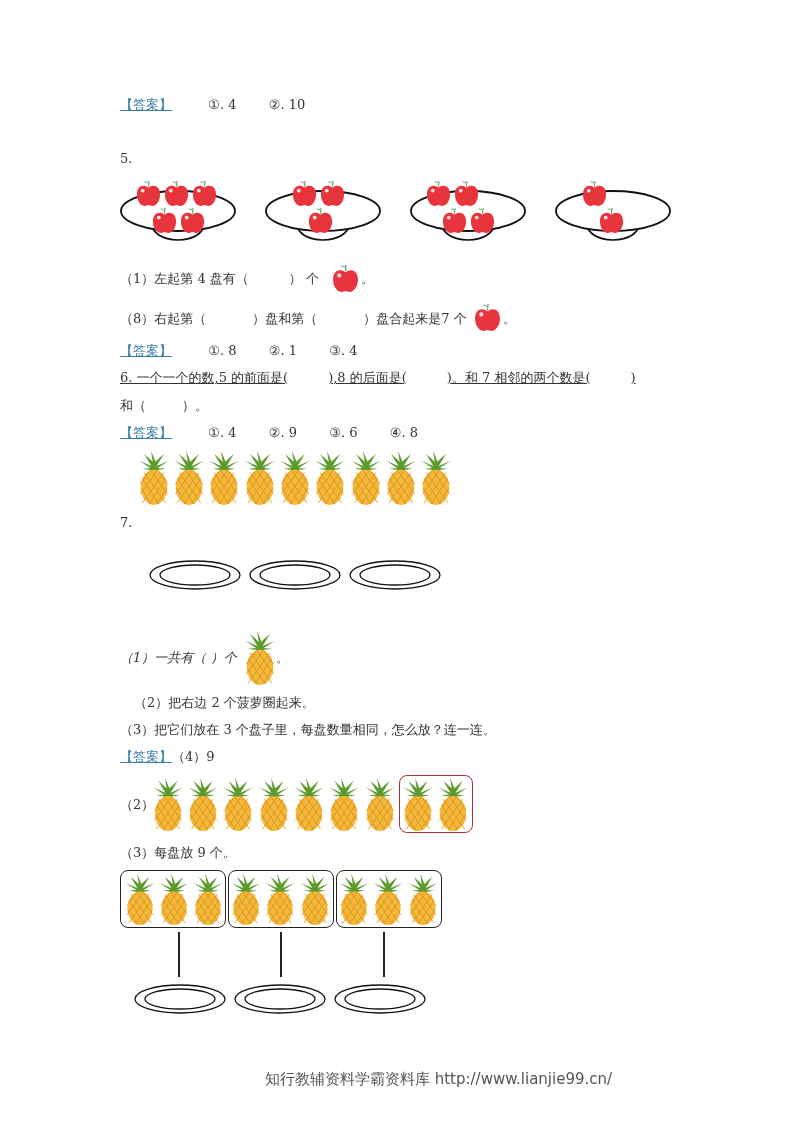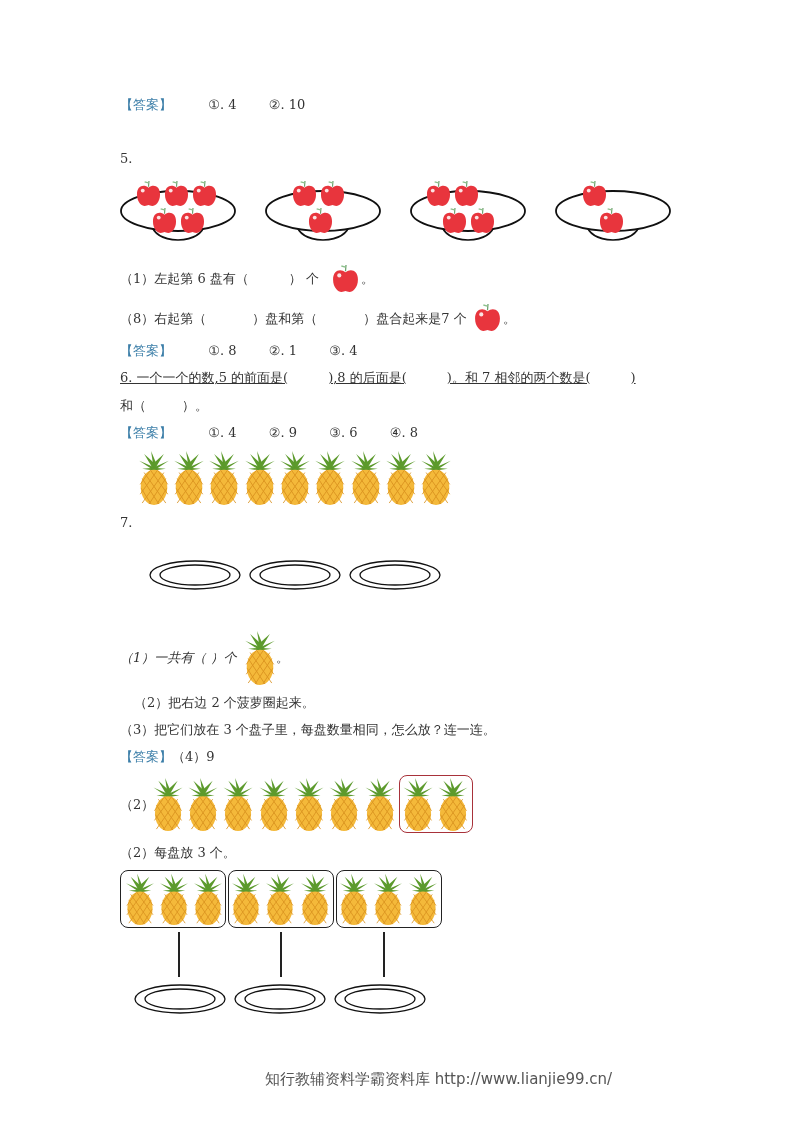--- a/index.html
+++ b/index.html
@@ -1,20 +1,20 @@
 <!DOCTYPE html>
 <html><head>
 <meta charset="utf-8">
 <style>
   html, body { margin: 0; padding: 0; background: #ffffff; }
   body { width: 793px; height: 1122px; position: relative; overflow: hidden;
          font-family: "DejaVu Serif", "Liberation Serif", serif; color: #333; font-size: 13px; }
   .abs { position: absolute; }
   .txt { position: absolute; white-space: nowrap; font-size: 13px; line-height: 16px; color: #333; }
-  .ans-label { color: #3b7ea8; }
+  .ans-label { color: #3b7ea8; text-decoration: underline; }
   .footer { position: absolute; left: 0; width: 793px; top: 1070px; text-align: center;
             font-family: "DejaVu Sans", "Liberation Sans", sans-serif; font-size: 15px; color: #555; padding-left: 42px; }
   svg { display: block; }
   .group-box { position: absolute; border: 1.5px solid #222; border-radius: 8px; }
   .red-box { position: absolute; border: 1.5px solid #a8323a; border-radius: 8px; }
   .vline { position: absolute; width: 1.5px; background: #222; }
   .gap { display: inline-block; }
 </style>
 </head>
 <body>
@@ -132,21 +132,21 @@
     </svg>
   <svg class="abs" style="left:29px; top:2px;" width="25" height="27">
       <use href="#apple"></use>
     </svg>
   <svg class="abs" style="left:46px; top:29px;" width="25" height="27">
       <use href="#apple"></use>
     </svg>
 </div>
 
 <div class="txt" style="left:120px; top:271px;">
-  <span>（1）左起第 6 盘有（</span><span class="gap" style="width:40px"></span><span>） 个</span>
+  <span>（1）左起第 4 盘有（</span><span class="gap" style="width:40px"></span><span>） 个</span>
 </div>
 <svg class="abs" style="left:332px; top:264px;" width="27" height="29">
     <use href="#apple"></use>
   </svg>
 <div class="txt" style="left:361px; top:271px;">。</div>
 
 <div class="txt" style="left:120px; top:311px;">
   <span>（8）右起第（</span><span class="gap" style="width:46px"></span><span>）盘和第（</span><span class="gap" style="width:46px"></span><span>）盘合起来是7 个</span>
 </div>
 <svg class="abs" style="left:474px; top:303px;" width="27" height="29">
@@ -264,21 +264,21 @@
     </svg>
   <svg class="abs" style="left:250px;" width="30" height="56">
       <use href="#pineapple"></use>
     </svg>
   <svg class="abs" style="left:285px;" width="30" height="56">
       <use href="#pineapple"></use>
     </svg>
 </div>
 <div class="red-box" style="left:399px; top:775px; width:72px; height:56px;"></div>
 
-<div class="txt" style="left:120px; top:845px;">（2）每盘放 3 个。</div>
+<div class="txt" style="left:120px; top:845px;">（3）每盘放 9 个。</div>
 
 <div class="group-box" style="left:120px; top:870px; width:104px; height:56px;">
   <svg class="abs" style="left:4px; top:1px;" width="30" height="54">
       <use href="#pineapple"></use>
     </svg>
   <svg class="abs" style="left:38px; top:1px;" width="30" height="54">
       <use href="#pineapple"></use>
     </svg>
   <svg class="abs" style="left:72px; top:1px;" width="30" height="54">
       <use href="#pineapple"></use>

